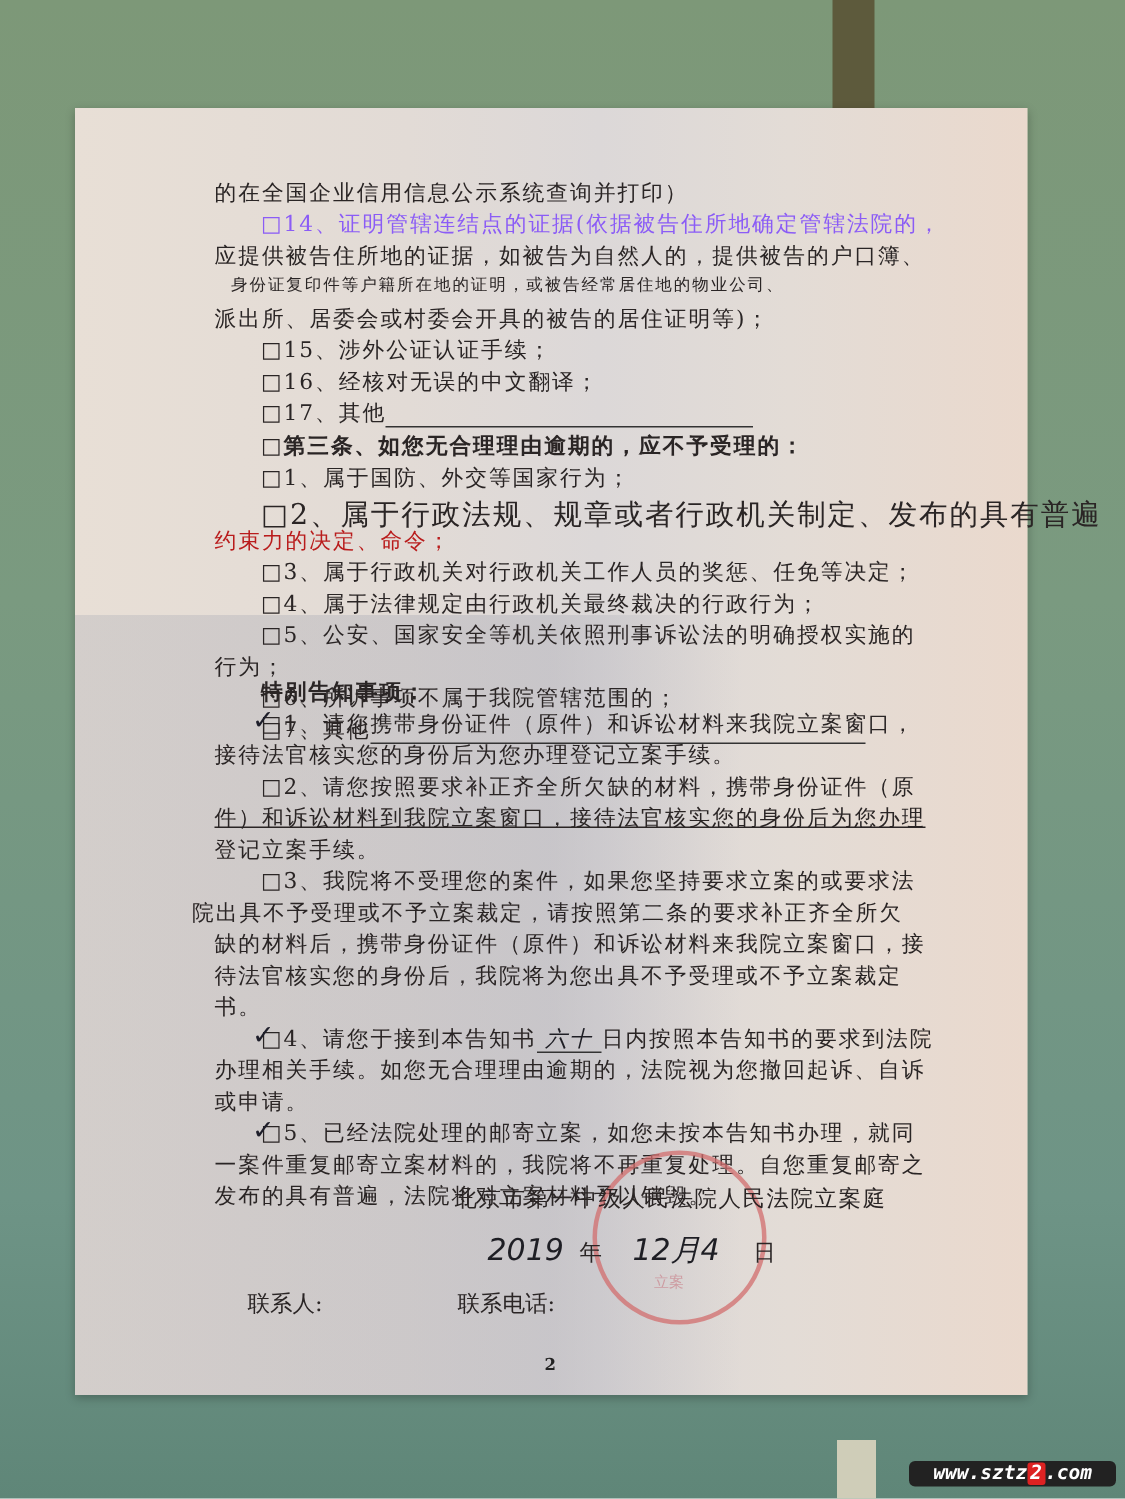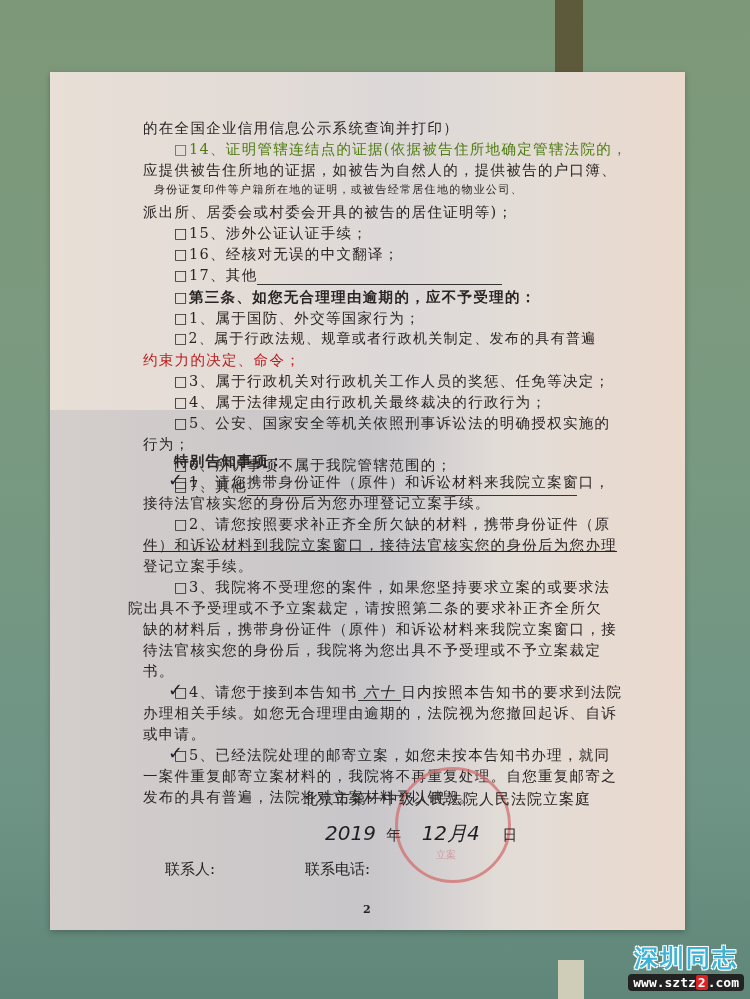--- a/index.html
+++ b/index.html
@@ -26,43 +26,43 @@
   .hand { font-family:"DejaVu Sans", sans-serif; font-style:italic; color:#1e1e24; }
   .stamp {
     position:absolute; left:395px; top:767px; width:116px; height:116px; border-radius:50%;
     border:3px solid rgba(210,110,110,0.75); box-sizing:border-box;
   }
   .stamp-text { position:absolute; left:38px; top:78px; font-size:10px; color:rgba(200,120,130,0.6); }
   .watermark { position:absolute; right:6px; bottom:8px; text-align:center; }
   .wm-title { font-family:"DejaVu Sans",sans-serif; font-weight:bold; font-size:24px; color:#3cb3d6;
               text-shadow:1px 1px 0 #fff, -1px -1px 0 #fff, 1px -1px 0 #fff, -1px 1px 0 #fff; letter-spacing:2px; }
   .wm-url { font-family:"DejaVu Sans Mono",monospace; font-weight:bold; font-size:13px; color:#fff;
-            background:#222; border-radius:4px; padding:1px 5px; }
+            background:#222; border-radius:4px; padding:1px 16px;font-style:italic; }
   .wm-url .red { background:#d22; padding:0 2px; border-radius:2px; }
 </style>
 </head>
 <body>
 
 <div class="bg-seam"></div>
 <div class="bg-seam2"></div>
 
 <div class="paper"></div>
 
 <div id="doc">
     <div class="line" style="left: 143px; top: 119px; font-size: 14.5px; color: rgb(42, 37, 37); letter-spacing: 1.3px;"><span>的在全国企业信用信息公示系统查询并打印）</span></div>
-    <div class="line" style="left: 174px; top: 140px; font-size: 14.5px; color: #4d7c0f; letter-spacing: 1.3px;"><span>□14、证明管辖连结点的证据(依据被告住所地确定管辖法院的，</span></div>
+    <div class="line" style="left: 174px; top: 140px; font-size: 14.5px; color: #8b5cf6; letter-spacing: 1.3px;"><span>□14、证明管辖连结点的证据(依据被告住所地确定管辖法院的，</span></div>
     <div class="line" style="left: 143px; top: 161px; font-size: 14.5px; color: rgb(42, 37, 37); letter-spacing: 1.3px;"><span>应提供被告住所地的证据，如被告为自然人的，提供被告的户口簿、</span></div>
     <div class="line" style="left: 154px; top: 182px; font-size: 11px; color: rgb(42, 37, 37); letter-spacing: 1.3px; font-family: Liberation Serif, serif;"><span>身份证复印件等户籍所在地的证明，或被告经常居住地的物业公司、</span></div>
     <div class="line" style="left: 143px; top: 203px; font-size: 14.5px; color: rgb(42, 37, 37); letter-spacing: 1.3px;"><span>派出所、居委会或村委会开具的被告的居住证明等)；</span></div>
     <div class="line" style="left: 174px; top: 224px; font-size: 14.5px; color: rgb(42, 37, 37); letter-spacing: 1.3px;"><span>□15、涉外公证认证手续；</span></div>
     <div class="line" style="left: 174px; top: 245px; font-size: 14.5px; color: rgb(42, 37, 37); letter-spacing: 1.3px;"><span>□16、经核对无误的中文翻译；</span></div>
     <div class="line" style="left: 174px; top: 266px; font-size: 14.5px; color: rgb(42, 37, 37); letter-spacing: 1.3px;"><span>□17、其他</span><span class="blank" style="width: 245px;"></span></div>
     <div class="line bold" style="left: 174px; top: 288px; font-size: 14.5px; color: rgb(42, 37, 37); letter-spacing: 1.3px;"><span>□第三条、如您无合理理由逾期的，应不予受理的：</span></div>
     <div class="line" style="left: 174px; top: 309px; font-size: 14.5px; color: rgb(42, 37, 37); letter-spacing: 1.3px;"><span>□1、属于国防、外交等国家行为；</span></div>
-    <div class="line" style="left: 174px; top: 330px; font-size: 14px; color: rgb(42, 37, 37); letter-spacing: 1.3px;"><span>□2、属于行政法规、规章或者行政机关制定、发布的具有普遍</span></div>
+    <div class="line" style="left: 174px; top: 330px; font-size: 19px; color: rgb(42, 37, 37); letter-spacing: 1.3px;"><span>□2、属于行政法规、规章或者行政机关制定、发布的具有普遍</span></div>
     <div class="line" style="left: 143px; top: 351px; font-size: 14.5px; color: #b91c1c; letter-spacing: 1.3px;"><span>约束力的决定、命令；</span></div>
     <div class="line" style="left: 174px; top: 372px; font-size: 14.5px; color: rgb(42, 37, 37); letter-spacing: 1.3px;"><span>□3、属于行政机关对行政机关工作人员的奖惩、任免等决定；</span></div>
     <div class="line" style="left: 174px; top: 393px; font-size: 14.5px; color: rgb(42, 37, 37); letter-spacing: 1.3px;"><span>□4、属于法律规定由行政机关最终裁决的行政行为；</span></div>
     <div class="line" style="left: 174px; top: 414px; font-size: 14.5px; color: rgb(42, 37, 37); letter-spacing: 1.3px;"><span>□5、公安、国家安全等机关依照刑事诉讼法的明确授权实施的</span></div>
     <div class="line" style="left: 143px; top: 435px; font-size: 14.5px; color: rgb(42, 37, 37); letter-spacing: 1.3px;"><span>行为；</span></div>
     <div class="line" style="left: 174px; top: 456px; font-size: 14.5px; color: rgb(42, 37, 37); letter-spacing: 1.3px;"><span>□6、所诉事项不属于我院管辖范围的；</span></div>
     <div class="line" style="left: 174px; top: 477px; font-size: 14.5px; color: rgb(42, 37, 37); letter-spacing: 1.3px;"><span>□7、其他</span><span class="blank" style="width: 330px;"></span></div>
     <div class="line bold" style="left: 174px; top: 452px; font-size: 14.5px; color: rgb(42, 37, 37); letter-spacing: 1.3px;">特别告知事项：</div>
     <div class="line" style="left: 174px; top: 473px; font-size: 14.5px; color: rgb(42, 37, 37); letter-spacing: 1.3px;"><span>□1、请您携带身份证件（原件）和诉讼材料来我院立案窗口，</span><span style="position: absolute; left: -6px; top: -4px; font-size: 18px; color: rgb(30, 30, 42);">✓</span></div>
     <div class="line" style="left: 143px; top: 494px; font-size: 14.5px; color: rgb(42, 37, 37); letter-spacing: 1.3px;"><span>接待法官核实您的身份后为您办理登记立案手续。</span></div>
@@ -94,15 +94,14 @@
   <span class="hand" style="margin-left:14px;">12月4</span>
   <span style="font-size:15px;color:#2a2525;margin-left:16px;">日</span>
 </div>
 
 <div class="line" style="left:165px;top:860px;font-size:15px;color:#2a2525;">联系人:</div>
 <div class="line" style="left:305px;top:860px;font-size:15px;color:#2a2525;">联系电话:</div>
 
 <div class="line" style="left:363px;top:903px;font-size:11px;color:#222;font-weight:bold;">2</div>
 
 <div class="watermark">
-  <div class="wm-title">深圳同志</div>
   <div class="wm-url"><span>www.sztz</span><span class="red">2</span><span>.com</span></div>
 </div>
 
 </body></html>

